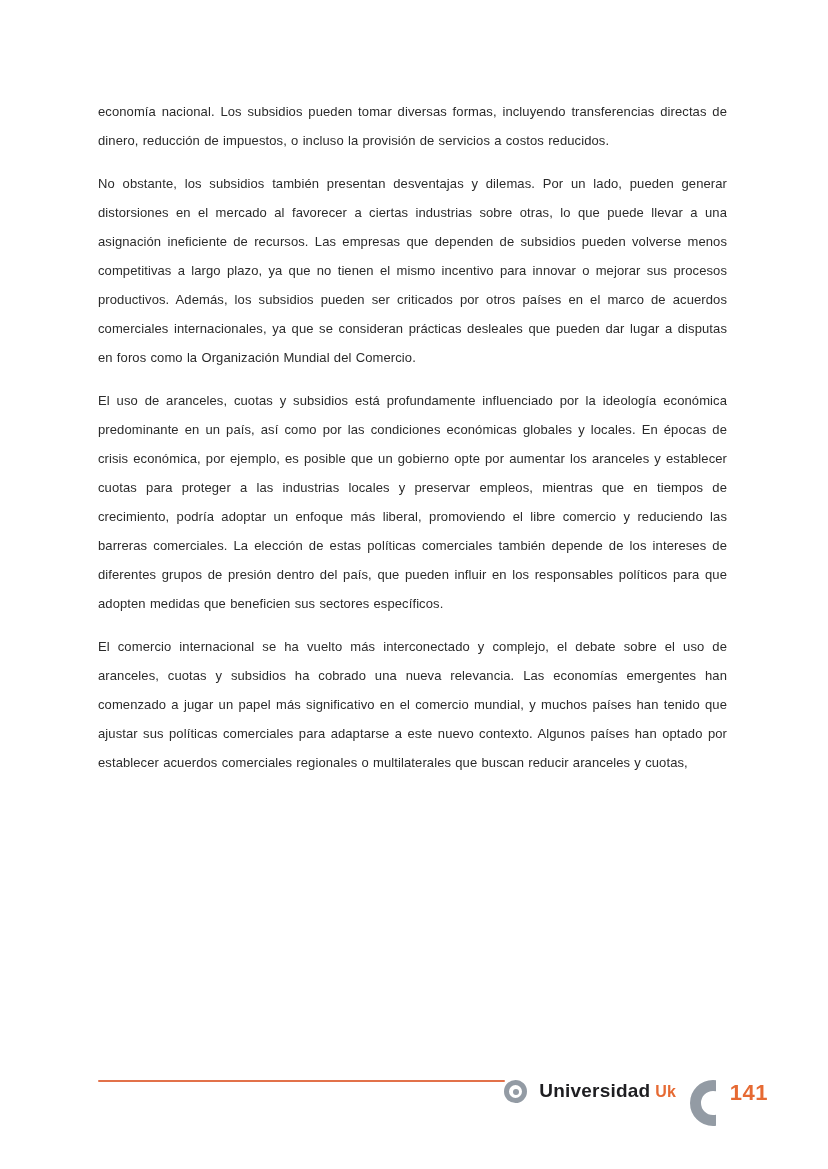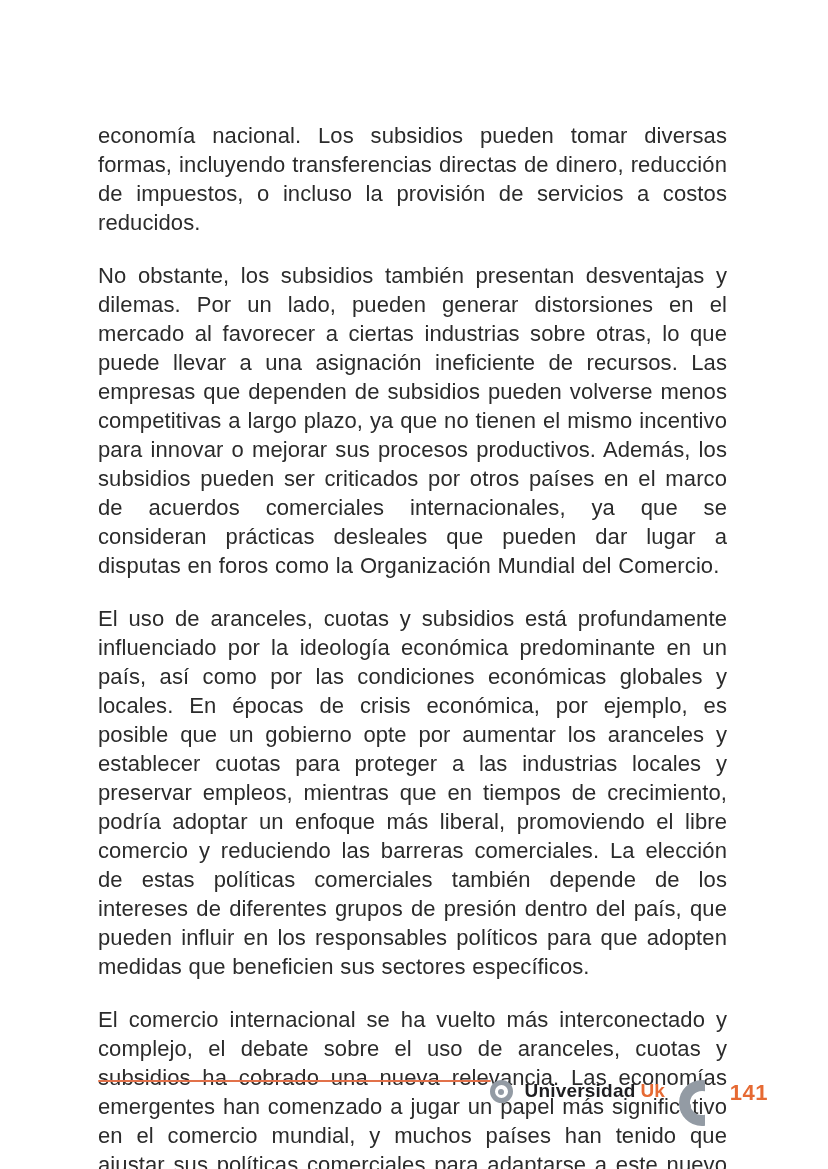--- a/index.html
+++ b/index.html
@@ -20,28 +20,27 @@
     overflow:hidden;
     margin:0 auto;
   }
   .content{
     position:absolute;
     top:97px;
     left:98px;
     width:629px;
   }
   .content p{
-    font-size:22px;
+    font-size:13px;
     line-height:29px;
     color:var(--body-text);
     text-align:justify;
     letter-spacing:0.1px;
     margin-bottom:14px;
     word-spacing:0.5px;
-    margin-top:24px;
   }
   .footer{
     position:absolute;
     left:98px;
     right:60px;
     top:1080px;
     height:52px;
     display:flex;
   }
   .rule{
@@ -75,21 +74,21 @@
     align-items:baseline;
     white-space:nowrap;
   }
   .brand-name{
     font-size:19px;
     font-weight:700;
     color:var(--brand-dark);
     letter-spacing:0.2px;
   }
   .brand-suffix{
-    font-size:19px;
+    font-size:16px;
     font-weight:700;
     color:var(--accent-orange);
     margin-left:5px;
   }
   .crescent-wrap{
     flex:0 0 auto;
     margin-left:14px;
     width:26px;
     height:46px;
     overflow:hidden;
@@ -98,21 +97,21 @@
   .crescent-wrap .ring{
     position:absolute;
     left:0; top:0;
     width:46px;
     height:46px;
     border:11px solid var(--icon-gray);
     border-radius:50%;
   }
   .page-number{
     flex:0 0 auto;
-    margin-left:25px;
+    margin-left:14px;
     font-size:22px;
     font-weight:700;
     color:var(--accent-orange);
     letter-spacing:0.5px;
   }
 </style>
 </head>
 <body>
 
 <div class="page">

